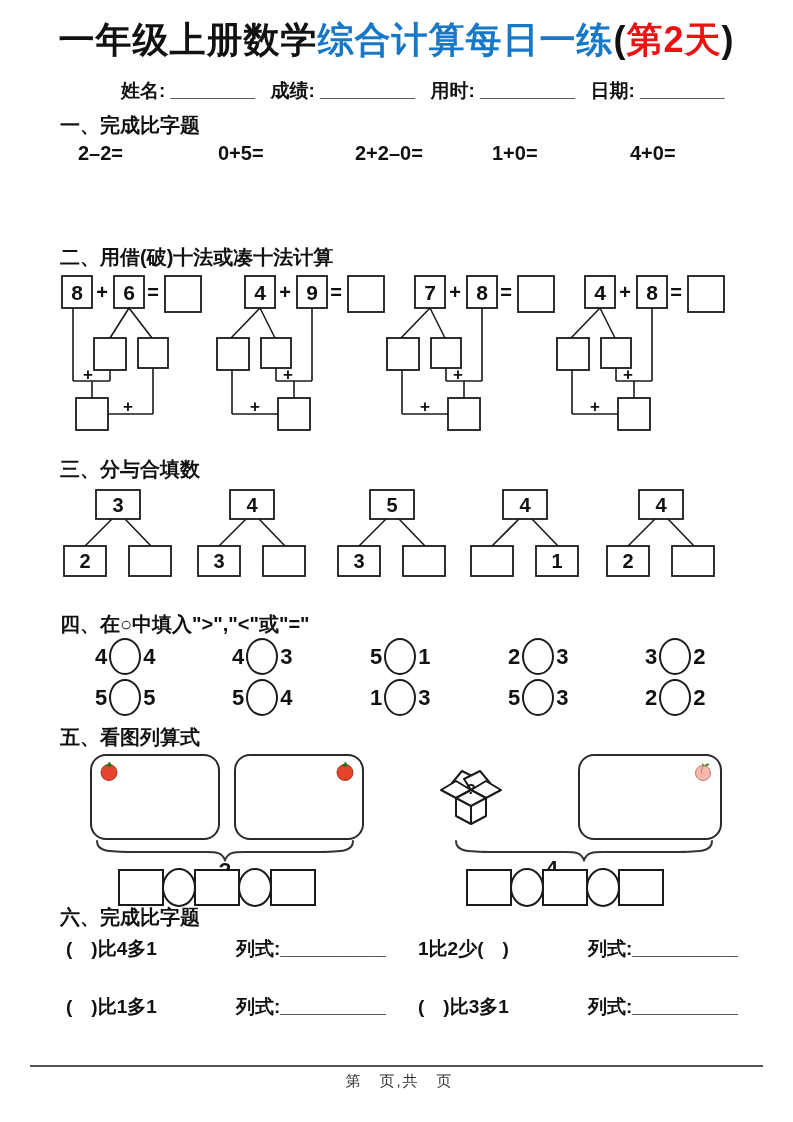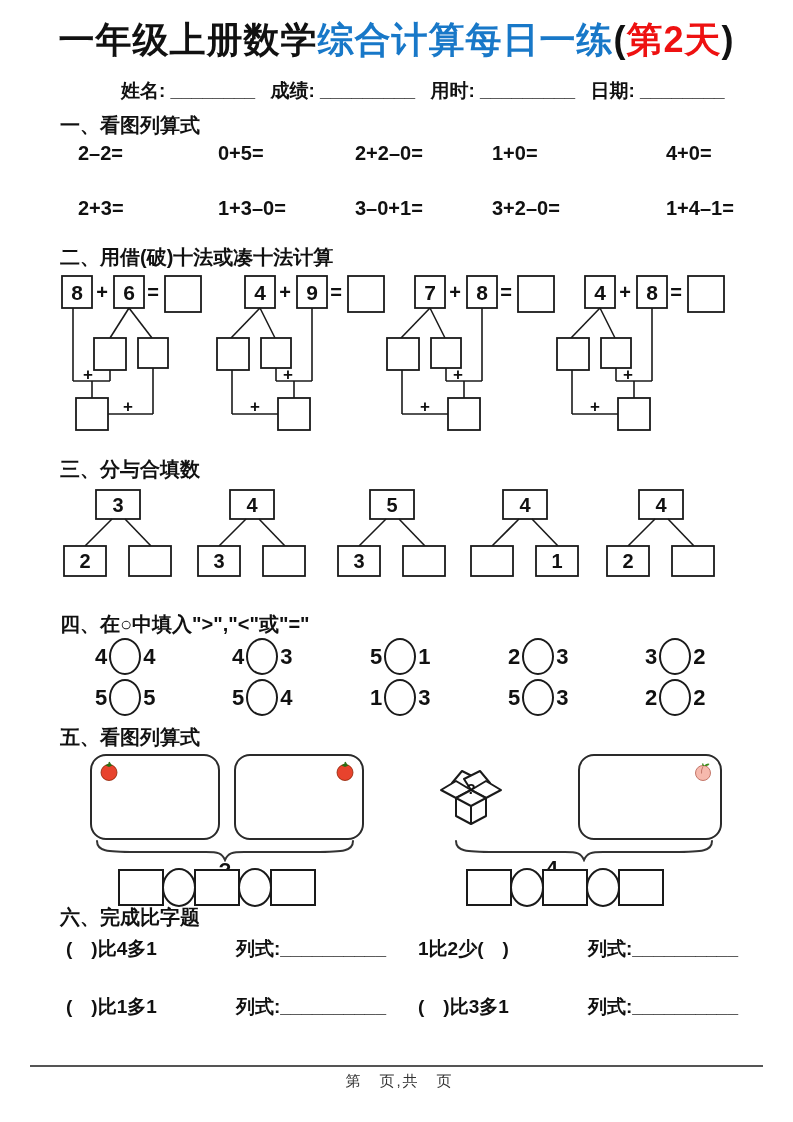--- a/index.html
+++ b/index.html
@@ -11,21 +11,21 @@
   .t-blue{color:#1878c8;font-family:Liberation Serif, serif;}
   .t-red{color:#ee1111;}
   
   .info-row{position:absolute;top:78px;left:121px;font-size:19px;font-weight:bold;white-space:nowrap;}
   .info-row .fld{margin-right:10px;}
   
   .sec-h{position:absolute;left:60px;font-size:20px;font-weight:bold;white-space:nowrap;}
   
   .eq-row{position:absolute;left:0;width:793px;height:26px;text-align:center;}
   .eq-row span{position:absolute;font-size:20px;font-weight:bold;white-space:nowrap;}
-  .c1{left:78px;} .c2{left:218px;} .c3{left:355px;} .c4{left:492px;} .c5{left:666px;}
+  .c1{left:78px;} .c2{left:218px;} .c3{left:355px;} .c4{left:492px;} .c5{left:630px;}
   
   svg text{font-family:"Liberation Sans","DejaVu Sans",sans-serif;font-weight:bold;fill:#111;}
   svg .bx{fill:#fff;stroke:#1a1a1a;stroke-width:1.8;}
   svg .ln{stroke:#1a1a1a;stroke-width:1.6;fill:none;}
   .decomp{position:absolute;top:274px;}
   .d1{left:60px;} .d2{left:215px;} .d3{left:385px;} .d4{left:555px;}
   .tree{position:absolute;top:488px;}
   .tr1{left:52px;} .tr2{left:186px;} .tr3{left:326px;} .tr4{left:459px;} .tr5{left:595px;}
   
   .cmp-row{position:absolute;left:0;width:793px;height:38px;}
@@ -59,34 +59,27 @@
 
   <div class="title"><span>一年级上册数学</span><span class="t-blue">综合计算每日一练</span><span>(</span><span class="t-red">第2天</span><span>)</span></div>
 
   <div class="info-row">
     <span class="fld"><span>姓名:</span> <span>________</span></span>
     <span class="fld"><span>成绩:</span> <span>_________</span></span>
     <span class="fld"><span>用时:</span> <span>_________</span></span>
     <span class="fld"><span>日期:</span> <span>________</span></span>
   </div>
 
-  <div class="sec-h" style="top:112px;">一、看图列算式</div>
+  <div class="sec-h" style="top:112px;">一、完成比字题</div>
   <div class="eq-row" style="top:142px;">
     <span class="c1">2–2=</span>
     <span class="c2">0+5=</span>
     <span class="c3">2+2–0=</span>
     <span class="c4">1+0=</span>
     <span class="c5">4+0=</span>
-  </div>
-  <div class="eq-row" style="top:197px;">
-    <span class="c1">2+3=</span>
-    <span class="c2">1+3–0=</span>
-    <span class="c3">3–0+1=</span>
-    <span class="c4">3+2–0=</span>
-    <span class="c5">1+4–1=</span>
   </div>
 
   <div class="sec-h" style="top:244px;">二、用借(破)十法或凑十法计算</div>
 
   <svg class="decomp d1" width="175" height="160" viewBox="0 0 175 160">
     <rect class="bx" x="2" y="2" width="30" height="32"></rect>
     <text x="17" y="18" font-size="21" text-anchor="middle" dominant-baseline="central">8</text>
     <text x="42" y="18" font-size="20" text-anchor="middle" dominant-baseline="central">+</text>
     <rect class="bx" x="54" y="2" width="30" height="32"></rect>
     <text x="69" y="18" font-size="21" text-anchor="middle" dominant-baseline="central">6</text>

